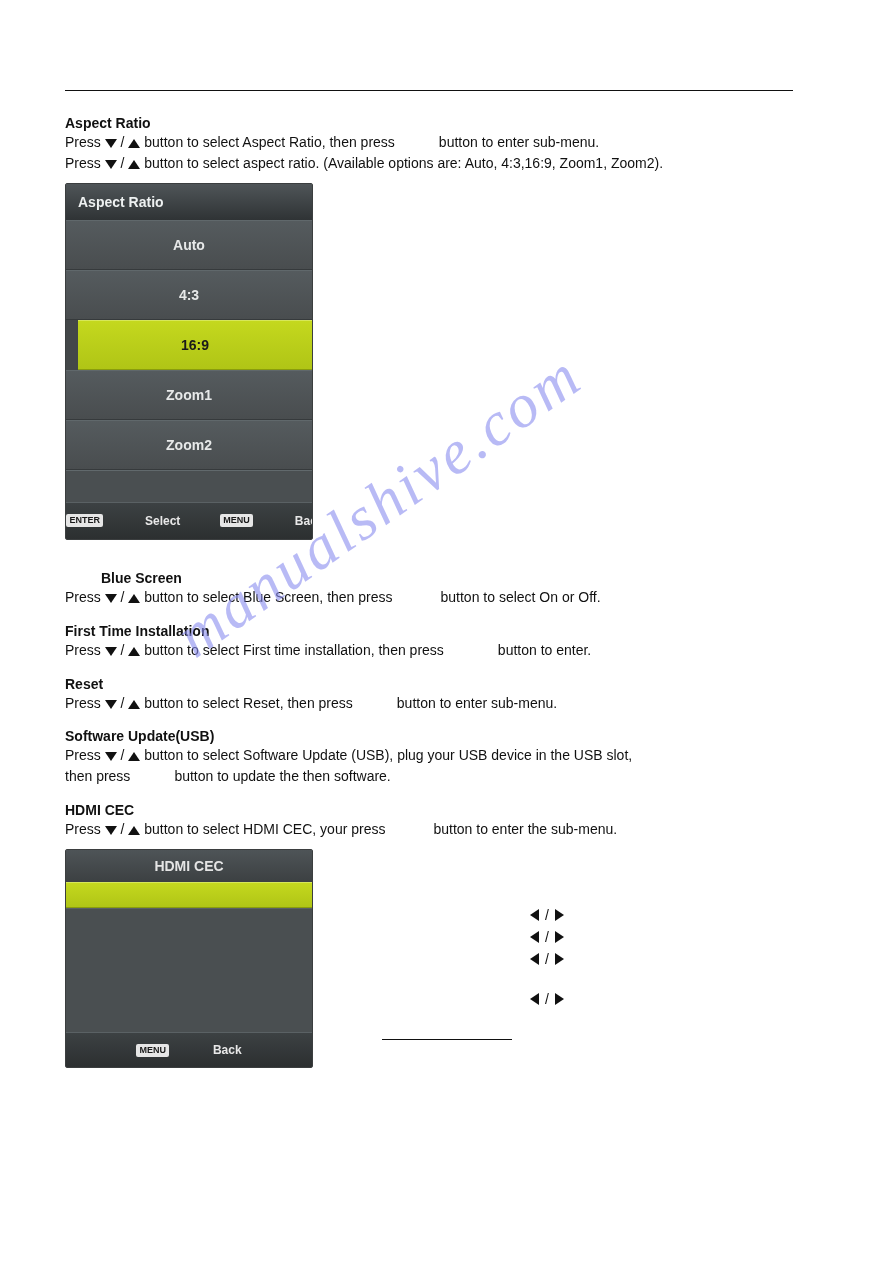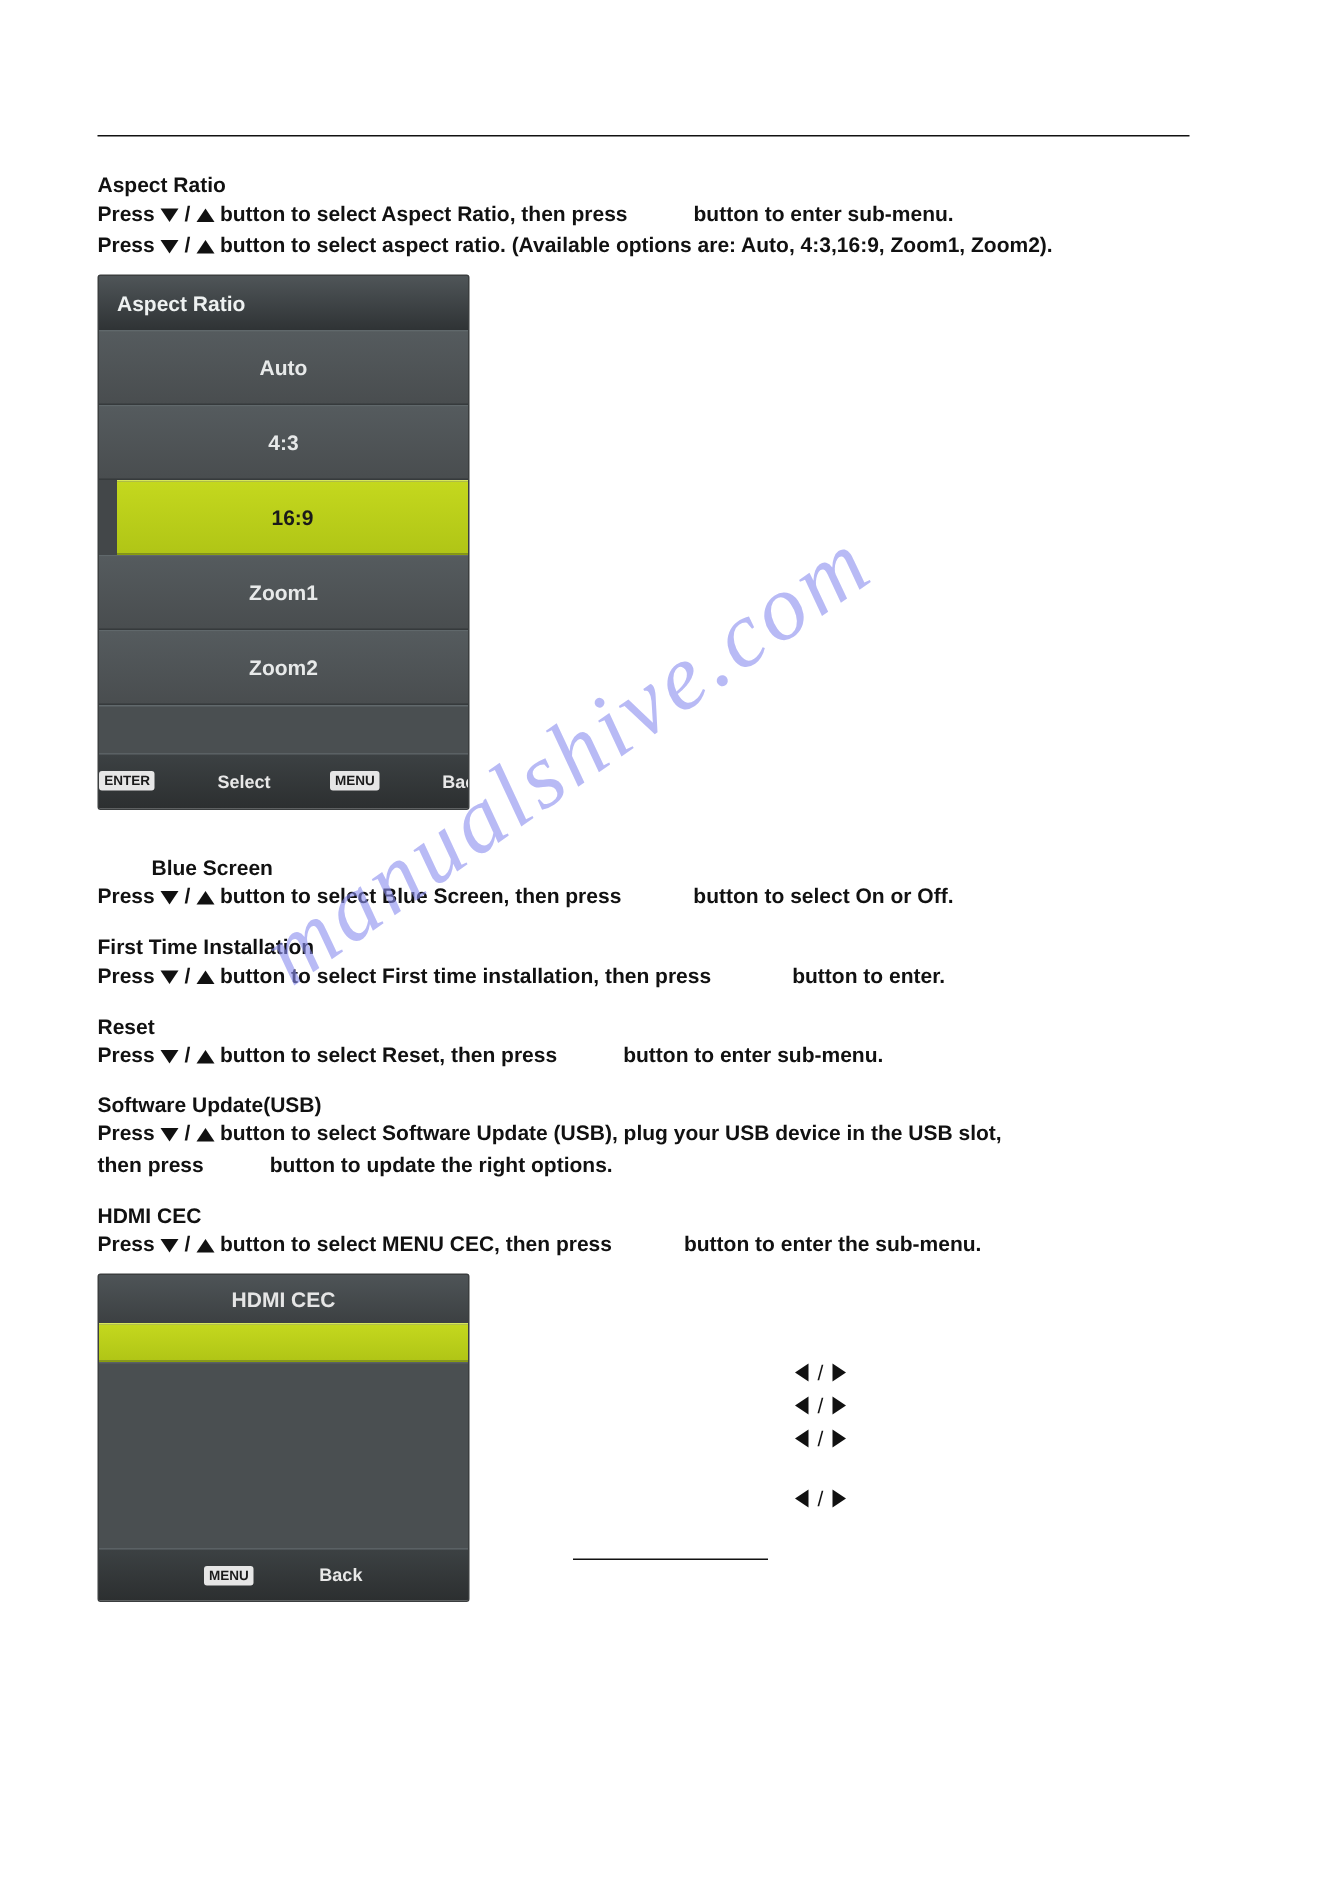--- a/index.html
+++ b/index.html
@@ -35,21 +35,20 @@
   .section-title {
     font-weight: bold;
     font-size: 14px;
     margin-top: 16px;
     margin-bottom: 2px;
   }
   .para {
     line-height: 1.35;
     font-size: 14px;
     margin-bottom: 2px;
-    font-weight: bold;
   }
   .gap-m  { display: inline-block; width: 44px; }
   .gap-l  { display: inline-block; width: 48px; }
   .gap-xl { display: inline-block; width: 54px; }
   .tri-down, .tri-up, .tri-left, .tri-right {
     display: inline-block;
     width: 0; height: 0;
     vertical-align: -1px;
   }
   .tri-down { border-left: 6px solid transparent; border-right: 6px solid transparent; border-top: 9px solid #111; }
@@ -217,26 +216,26 @@
   <div class="section-title">Reset</div>
   <div class="para">
     <span>Press </span><span class="tri-down"></span><span> / </span><span class="tri-up"></span><span> button to select Reset,  then press</span><span class="gap-m"></span><span>button to enter sub-menu.</span>
   </div>
 
   <div class="section-title">Software Update(USB)</div>
   <div class="para">
     <span>Press </span><span class="tri-down"></span><span> / </span><span class="tri-up"></span><span> button to select Software Update (USB), plug your USB device in the USB slot,</span>
   </div>
   <div class="para">
-    <span>then press</span><span class="gap-m"></span><span>button to update the right options.</span>
+    <span>then press</span><span class="gap-m"></span><span>button to update the then software.</span>
   </div>
 
   <div class="section-title">HDMI CEC</div>
   <div class="para">
-    <span>Press </span><span class="tri-down"></span><span> / </span><span class="tri-up"></span><span> button to select MENU CEC,  then press</span><span class="gap-l"></span><span>button to enter the sub-menu.</span>
+    <span>Press </span><span class="tri-down"></span><span> / </span><span class="tri-up"></span><span> button to select HDMI CEC,  your press</span><span class="gap-l"></span><span>button to enter the sub-menu.</span>
   </div>
 
   <div style="position:relative; margin-top:10px;">
     <div class="tv-menu2">
       <div class="tv2-title">HDMI CEC</div>
       <div class="tv2-sel"></div>
       <div class="tv2-body"></div>
       <div class="tv2-footer">
         <span class="key-box">MENU</span>
         <span class="key-label">Back</span>

